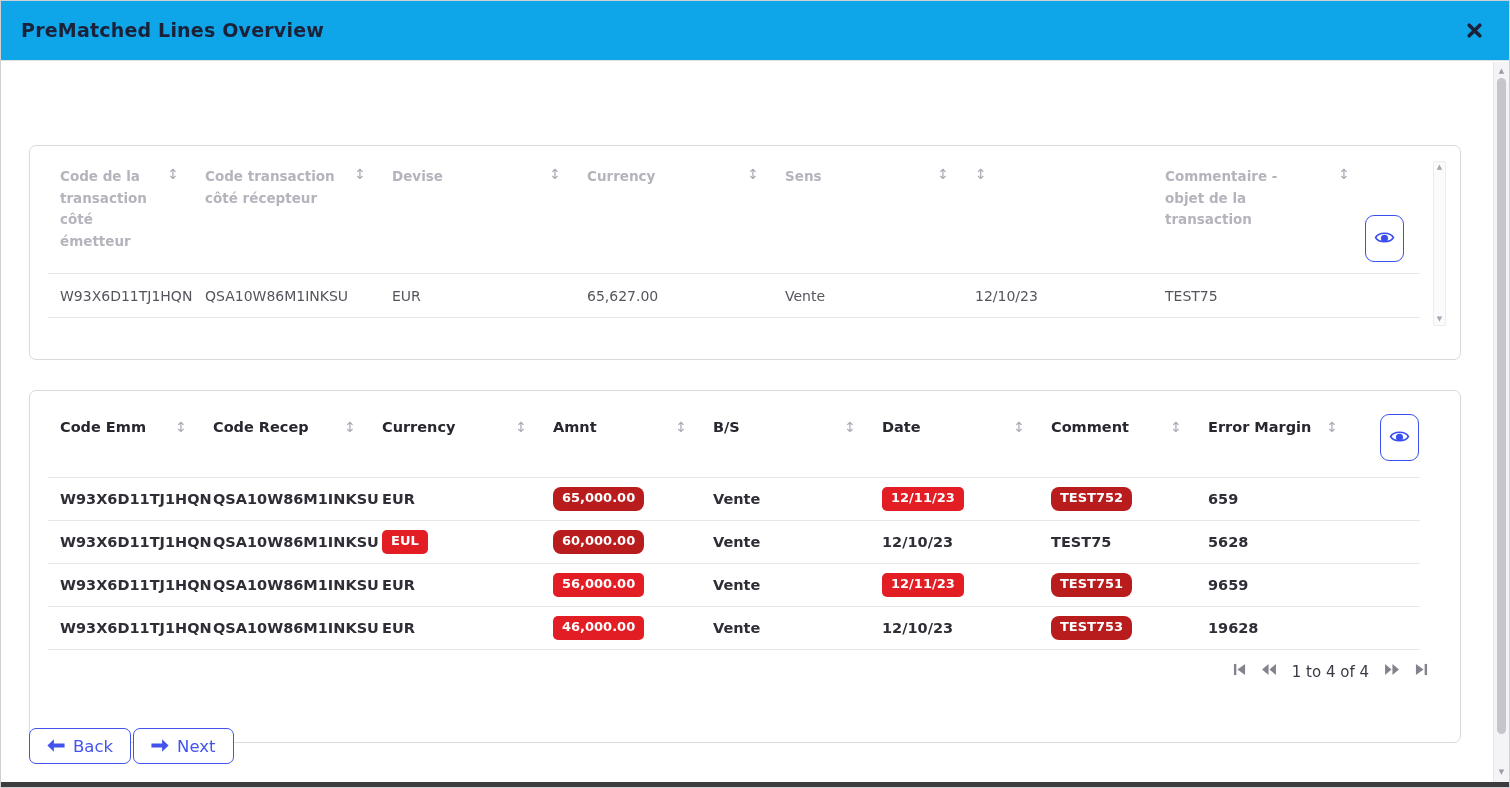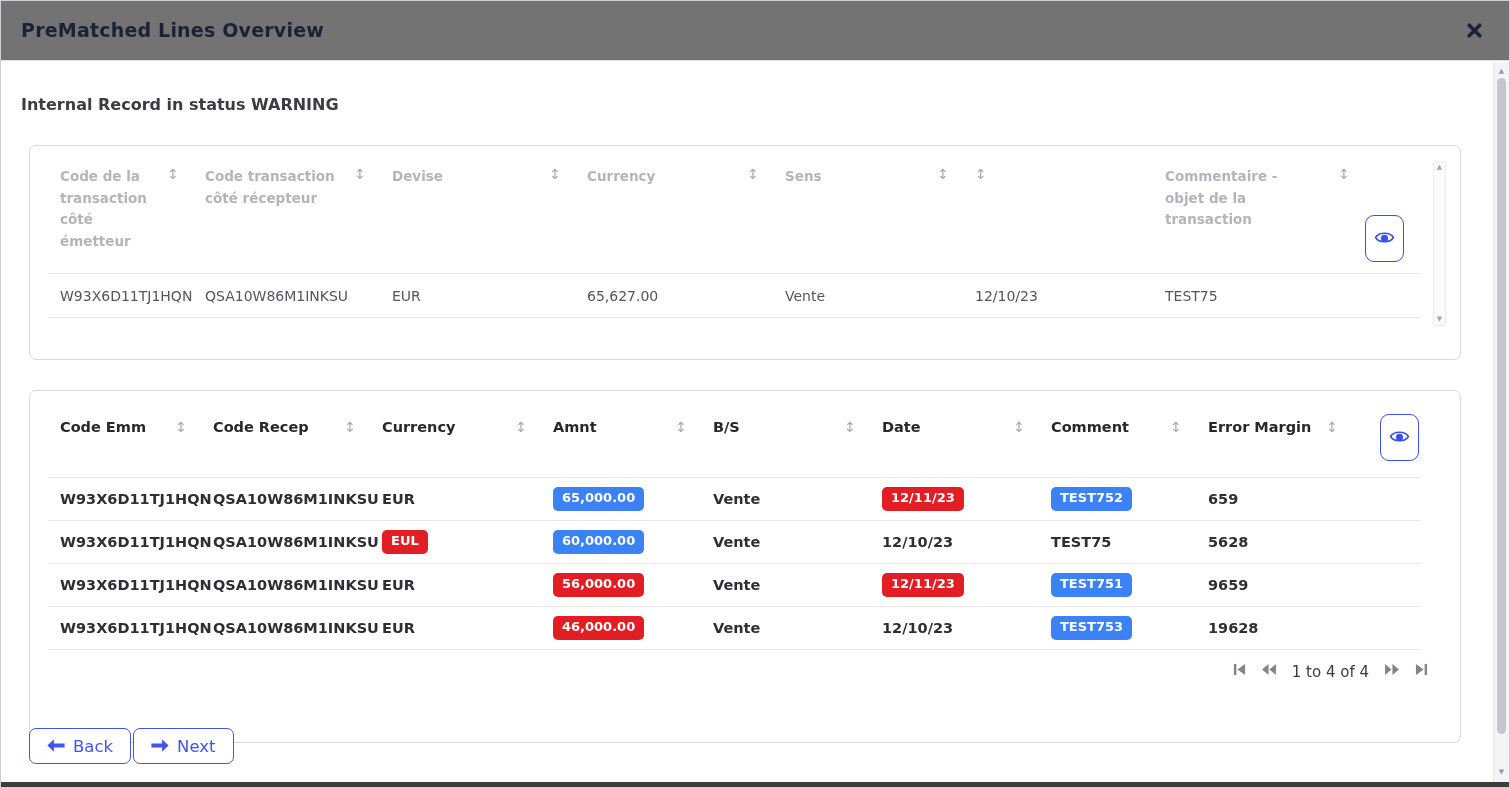--- a/index.html
+++ b/index.html
@@ -7,21 +7,21 @@
   body {
     font-family:"DejaVu Sans","Liberation Sans",sans-serif;
     background:#ffffff;
     position:relative;
     border:1px solid #cfcfd4;
   }
 
   
   .modal-header {
     position:absolute; left:0; top:0; right:0; height:60px;
-    border-bottom:1px solid #e2e2e6; background:#737373; z-index:5;
+    border-bottom:1px solid #e2e2e6; background:#0ea5e9; z-index:5;
   }
   .modal-title {
     position:absolute; left:20px; top:18px;
     font-size:19px; font-weight:800; color:#1b2138; letter-spacing:.2px;
   }
   .close-btn {
     position:absolute; right:24px; top:20px; width:22px; height:22px;
     display:flex; align-items:center; justify-content:center; cursor:pointer;
     background:none; border:none;
   }
@@ -84,21 +84,21 @@
   .t2-row { position:relative; height:43px; border-bottom:1px solid #e7e7eb; }
   .t2-row .t2-grid {
     position:absolute; left:12px; right:56px; top:0; height:100%; align-items:center;
   }
   .t2-row .cell { color:#2e2e37; font-size:14.5px; font-weight:700; }
 
   .badge {
     display:inline-block; color:#fff; font-size:13px; font-weight:800;
     padding:3px 9px 4px; border-radius:5px; line-height:1.25;
   }
-  .badge-orange { background:#3b82f6; }
+  .badge-orange { background:#b91c1c;border-radius:8px; }
   .badge-red    { background:#e21d24; }
 
   
   .pagination {
     position:absolute; right:32px; top:272px;
     display:flex; align-items:flex-start; gap:15px;
   }
   .pg-btn { background:none; border:none; cursor:pointer; display:flex; align-items:center; padding:0; }
   .pg-label { font-size:15px; color:#3a3a46; }
 
@@ -138,21 +138,20 @@
     <span>
       <svg width="17" height="17" viewBox="0 0 16 16">
           <path d="M3 3 L13 13 M13 3 L3 13" stroke="#1b2138" stroke-width="3.4" stroke-linecap="round"></path>
         </svg>
     </span>
   </button>
 </div>
 
 <div class="modal-body">
 
-  <div class="section-heading">Internal Record in status WARNING</div>
 
   <div class="panel" id="panel-internal">
     <div class="t1-grid" id="t1-header">
       <div class="hcell">
         <span class="hlabel">Code de la transaction côté émetteur</span>
         <span class="sort">↕</span>
       </div>
       <div class="hcell">
         <span class="hlabel">Code transaction côté récepteur</span>
         <span class="sort">↕</span>

